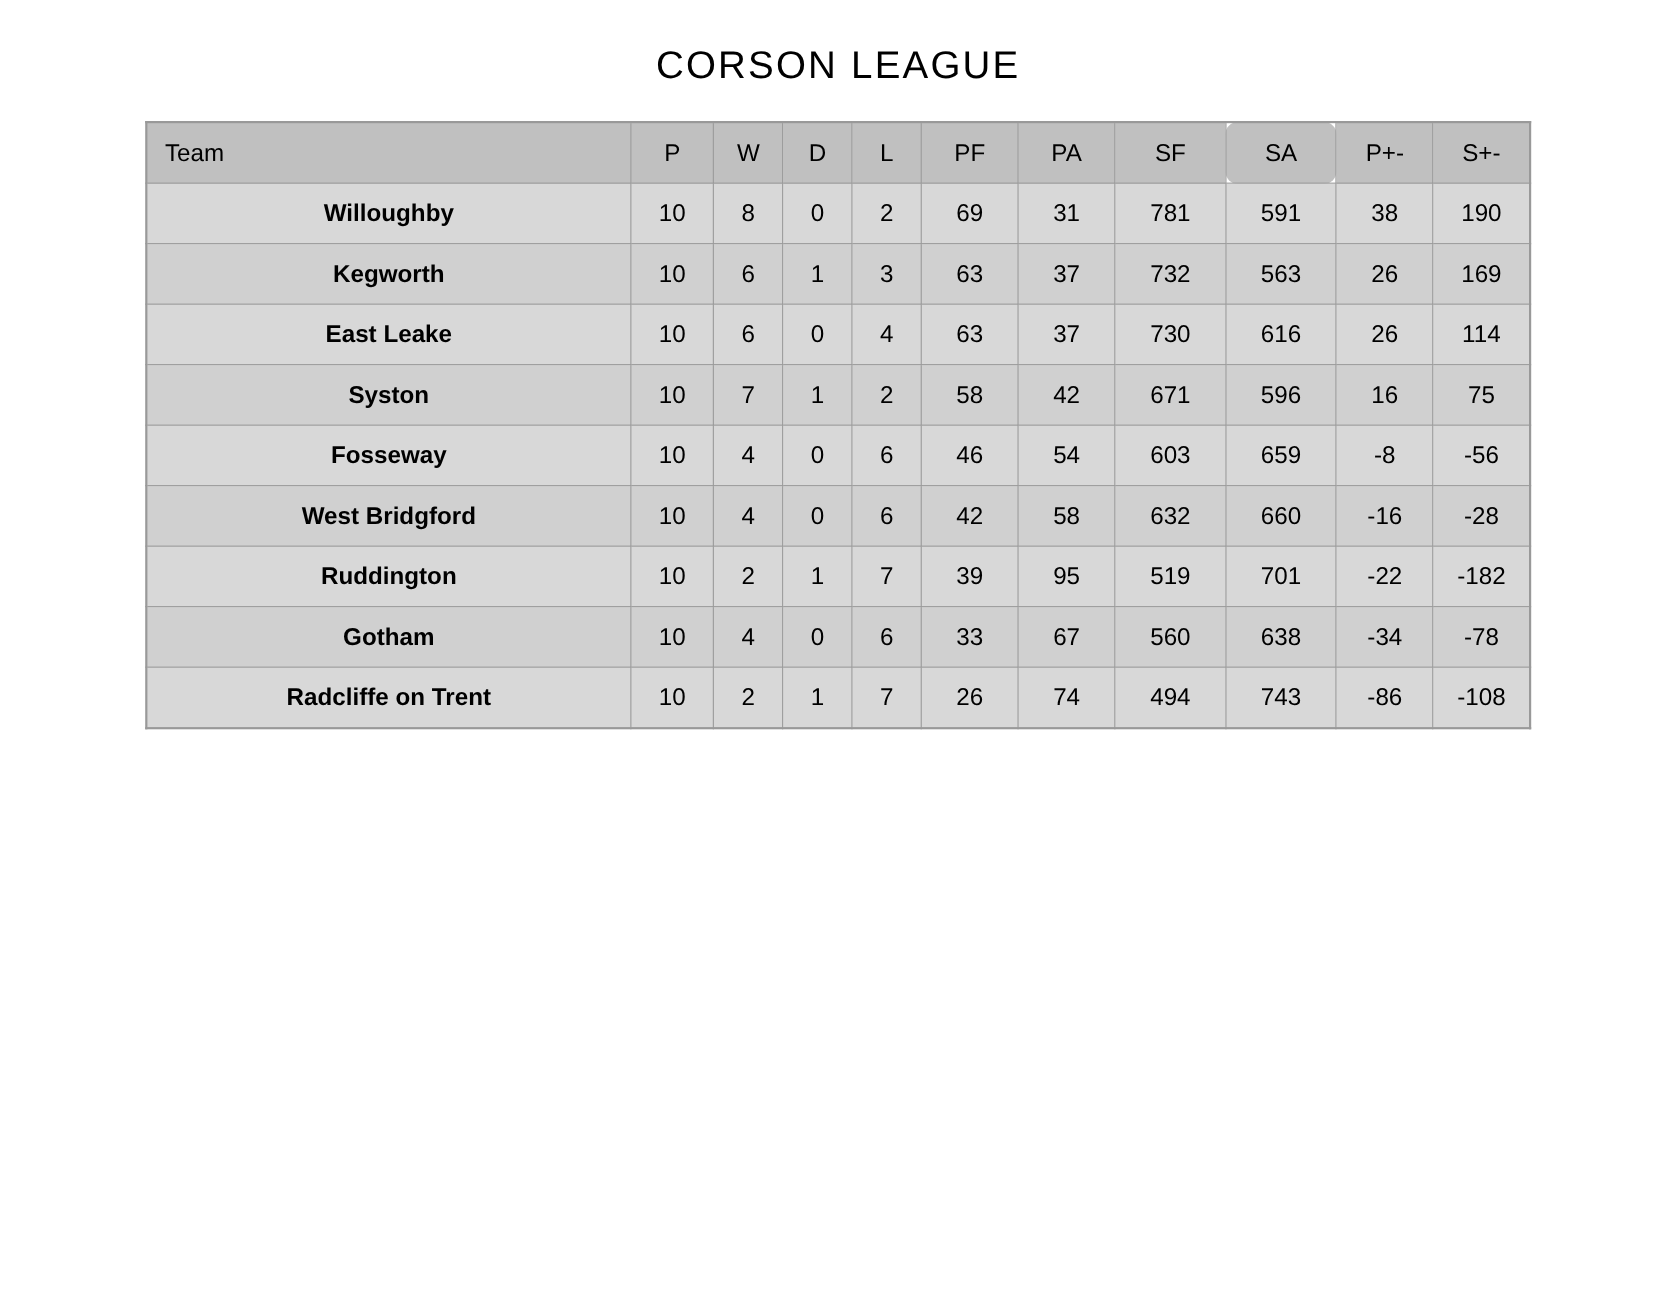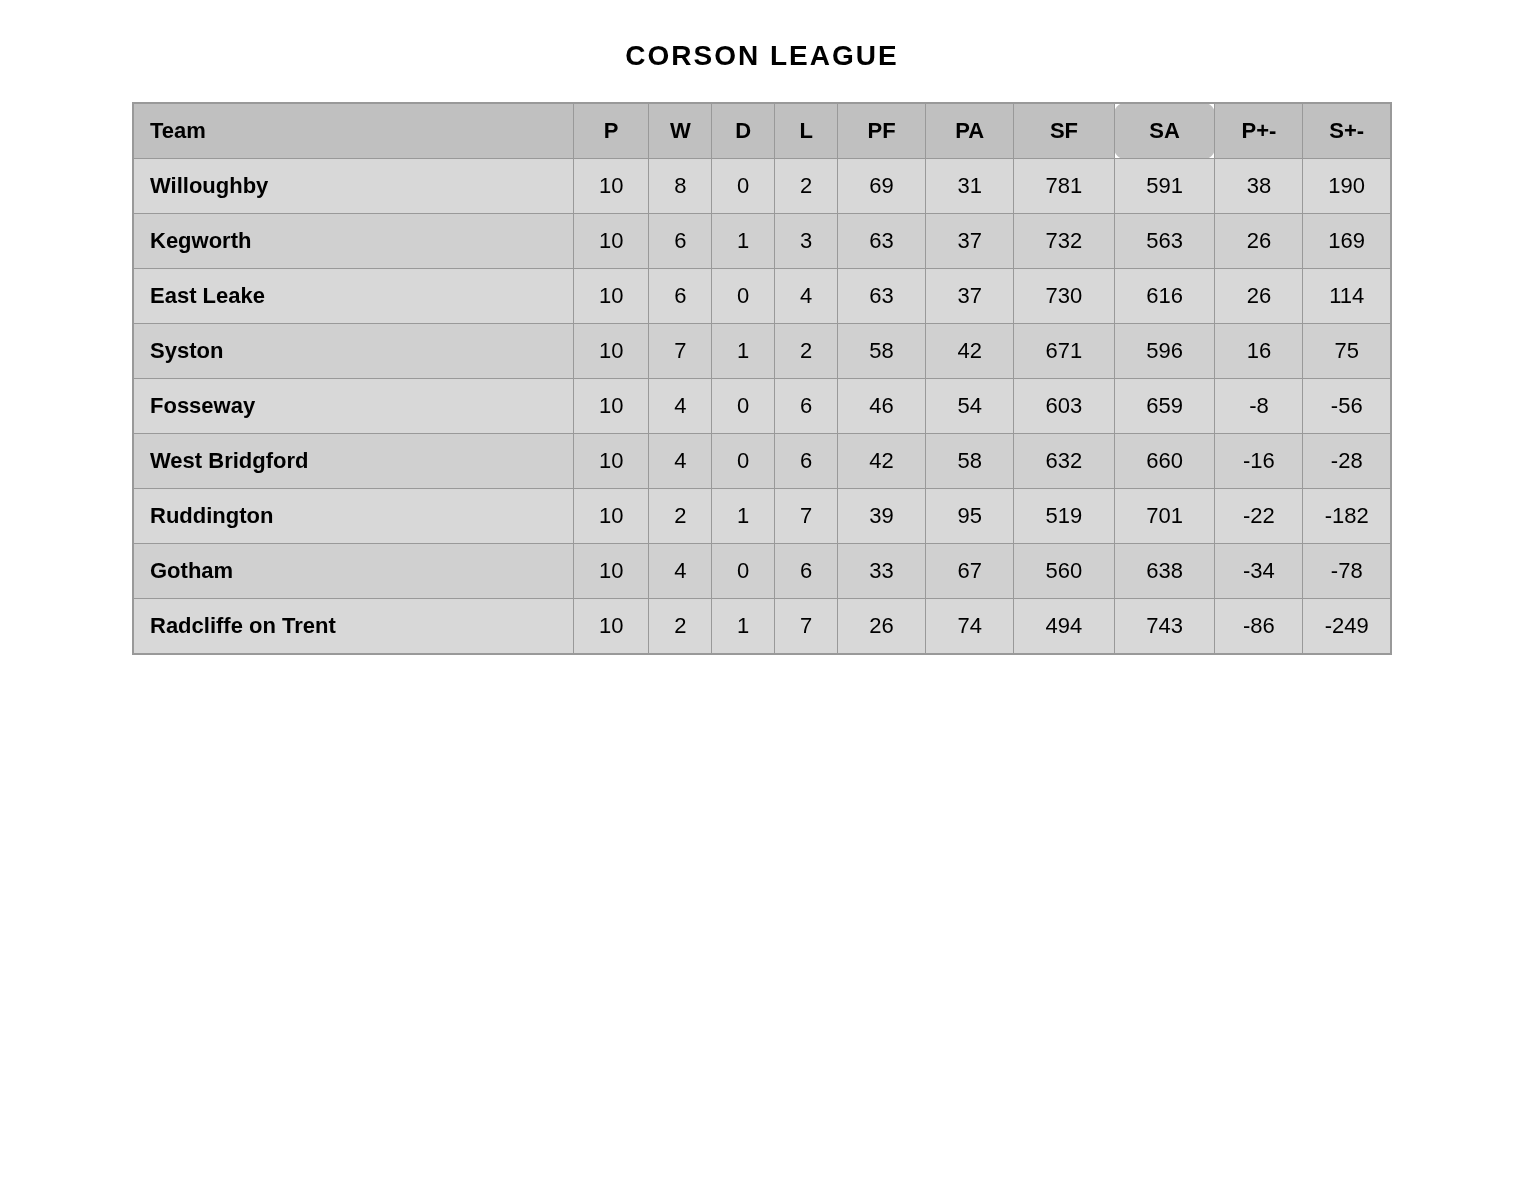--- a/index.html
+++ b/index.html
@@ -18,22 +18,22 @@
       min-height: 1177px;
       width: 1524px;
     }
 
     .container {
       width: 1260px;
     }
 
     .page-title {
       text-align: center;
-      font-size: 28px;
-      font-weight: bold;
+      font-size: 35px;
+      font-weight: normal;
       letter-spacing: 2px;
       margin-bottom: 30px;
       color: #000;
     }
 
     .league-table {
       width: 100%;
       border-collapse: collapse;
       border: 2px solid #999;
     }
@@ -43,21 +43,21 @@
       border: 1px solid #999;
       padding: 14px 16px;
       font-size: 22px;
     }
 
     .league-table thead tr {
       background-color: #c0c0c0;
     }
 
     .league-table thead th {
-      font-weight: bold;
+      font-weight: normal;
       text-align: center;
       color: #000;
     }
 
     .league-table thead th.team-col {
       text-align: left;
     }
 
     .league-table tbody tr {
       background-color: #d8d8d8;
@@ -66,21 +66,21 @@
     .league-table tbody tr:nth-child(even) {
       background-color: #d0d0d0;
     }
 
     .league-table tbody td {
       text-align: center;
       color: #000;
     }
 
     .league-table tbody td.team-name {
-      text-align: left;
+      text-align: center;
       font-weight: bold;
     }
     .col-p    { width: 6%; }
     .col-w    { width: 5%; }
     .col-d    { width: 5%; }
     .col-l    { width: 5%; }
     .col-pf   { width: 7%; }
     .col-pa   { width: 7%; }
     .col-sf   { width: 8%; }
     .col-sa   { width: 8%; border-radius: 11px; }
@@ -218,17 +218,17 @@
           <td class="team-name">Radcliffe on Trent</td>
           <td>10</td>
           <td>2</td>
           <td>1</td>
           <td>7</td>
           <td>26</td>
           <td>74</td>
           <td>494</td>
           <td>743</td>
           <td>-86</td>
-          <td>-249</td>
+          <td>-108</td>
         </tr>
       </tbody>
   </table>
 </div>
 
 </body></html>

